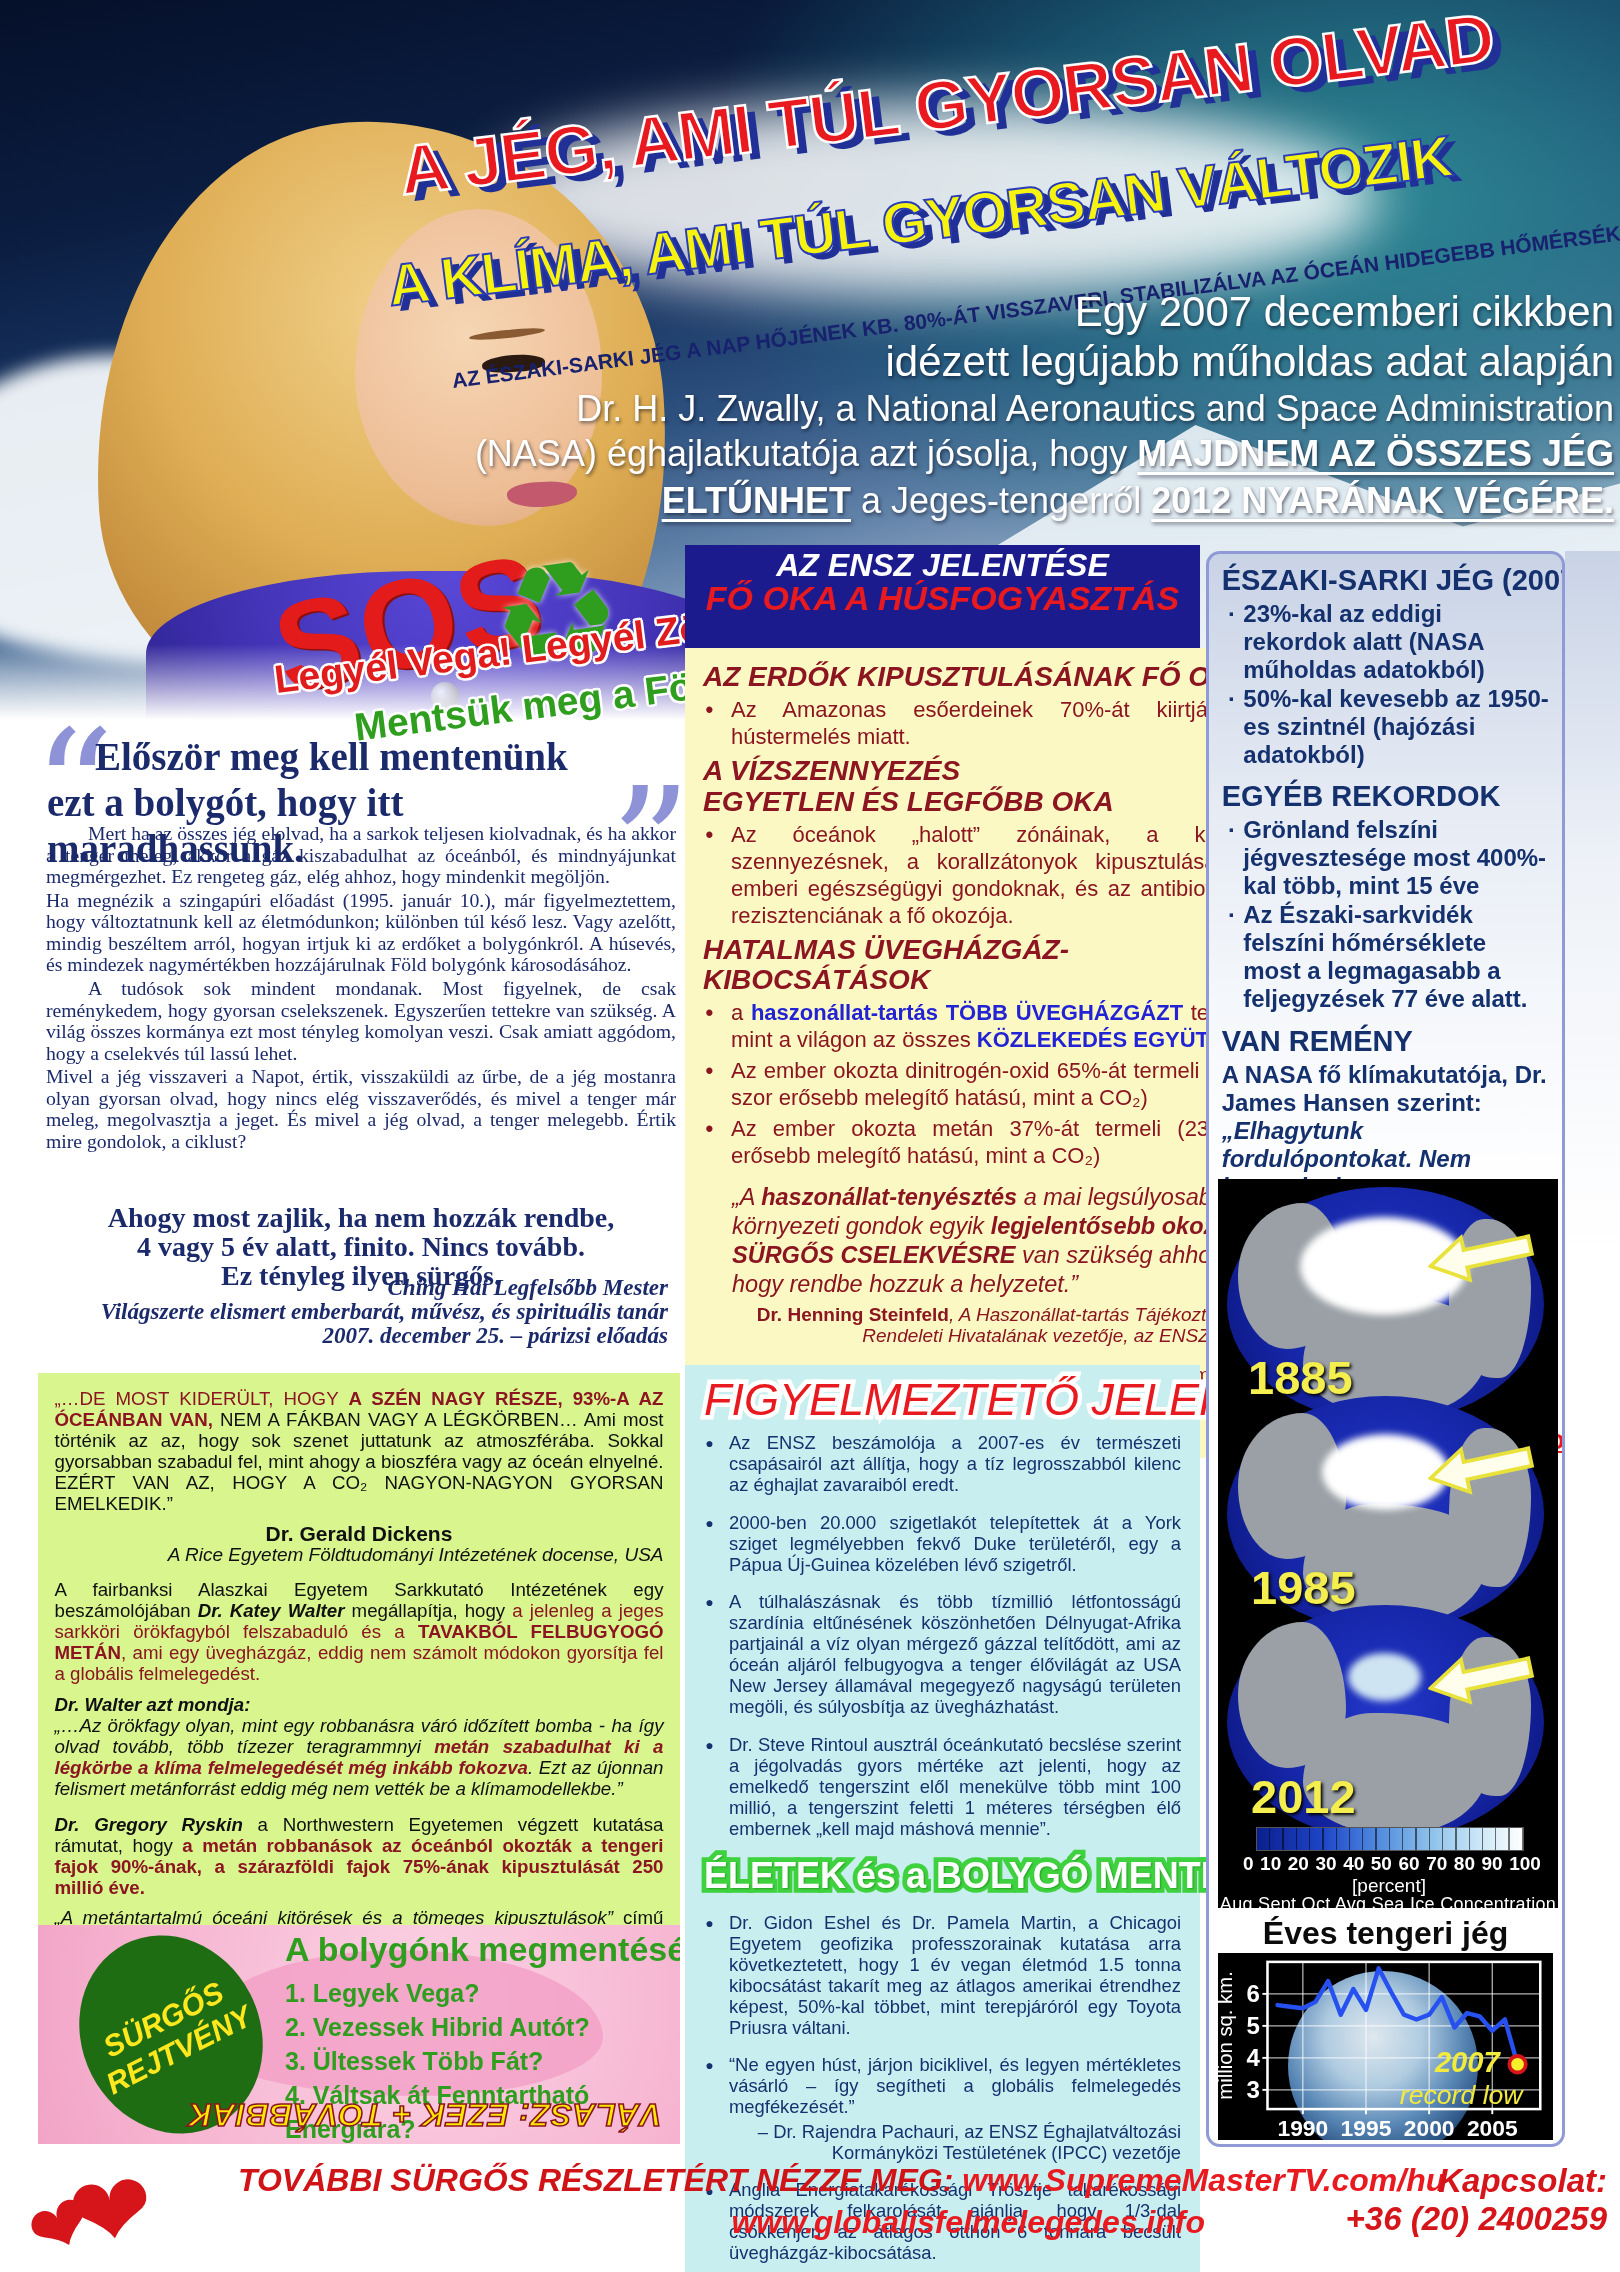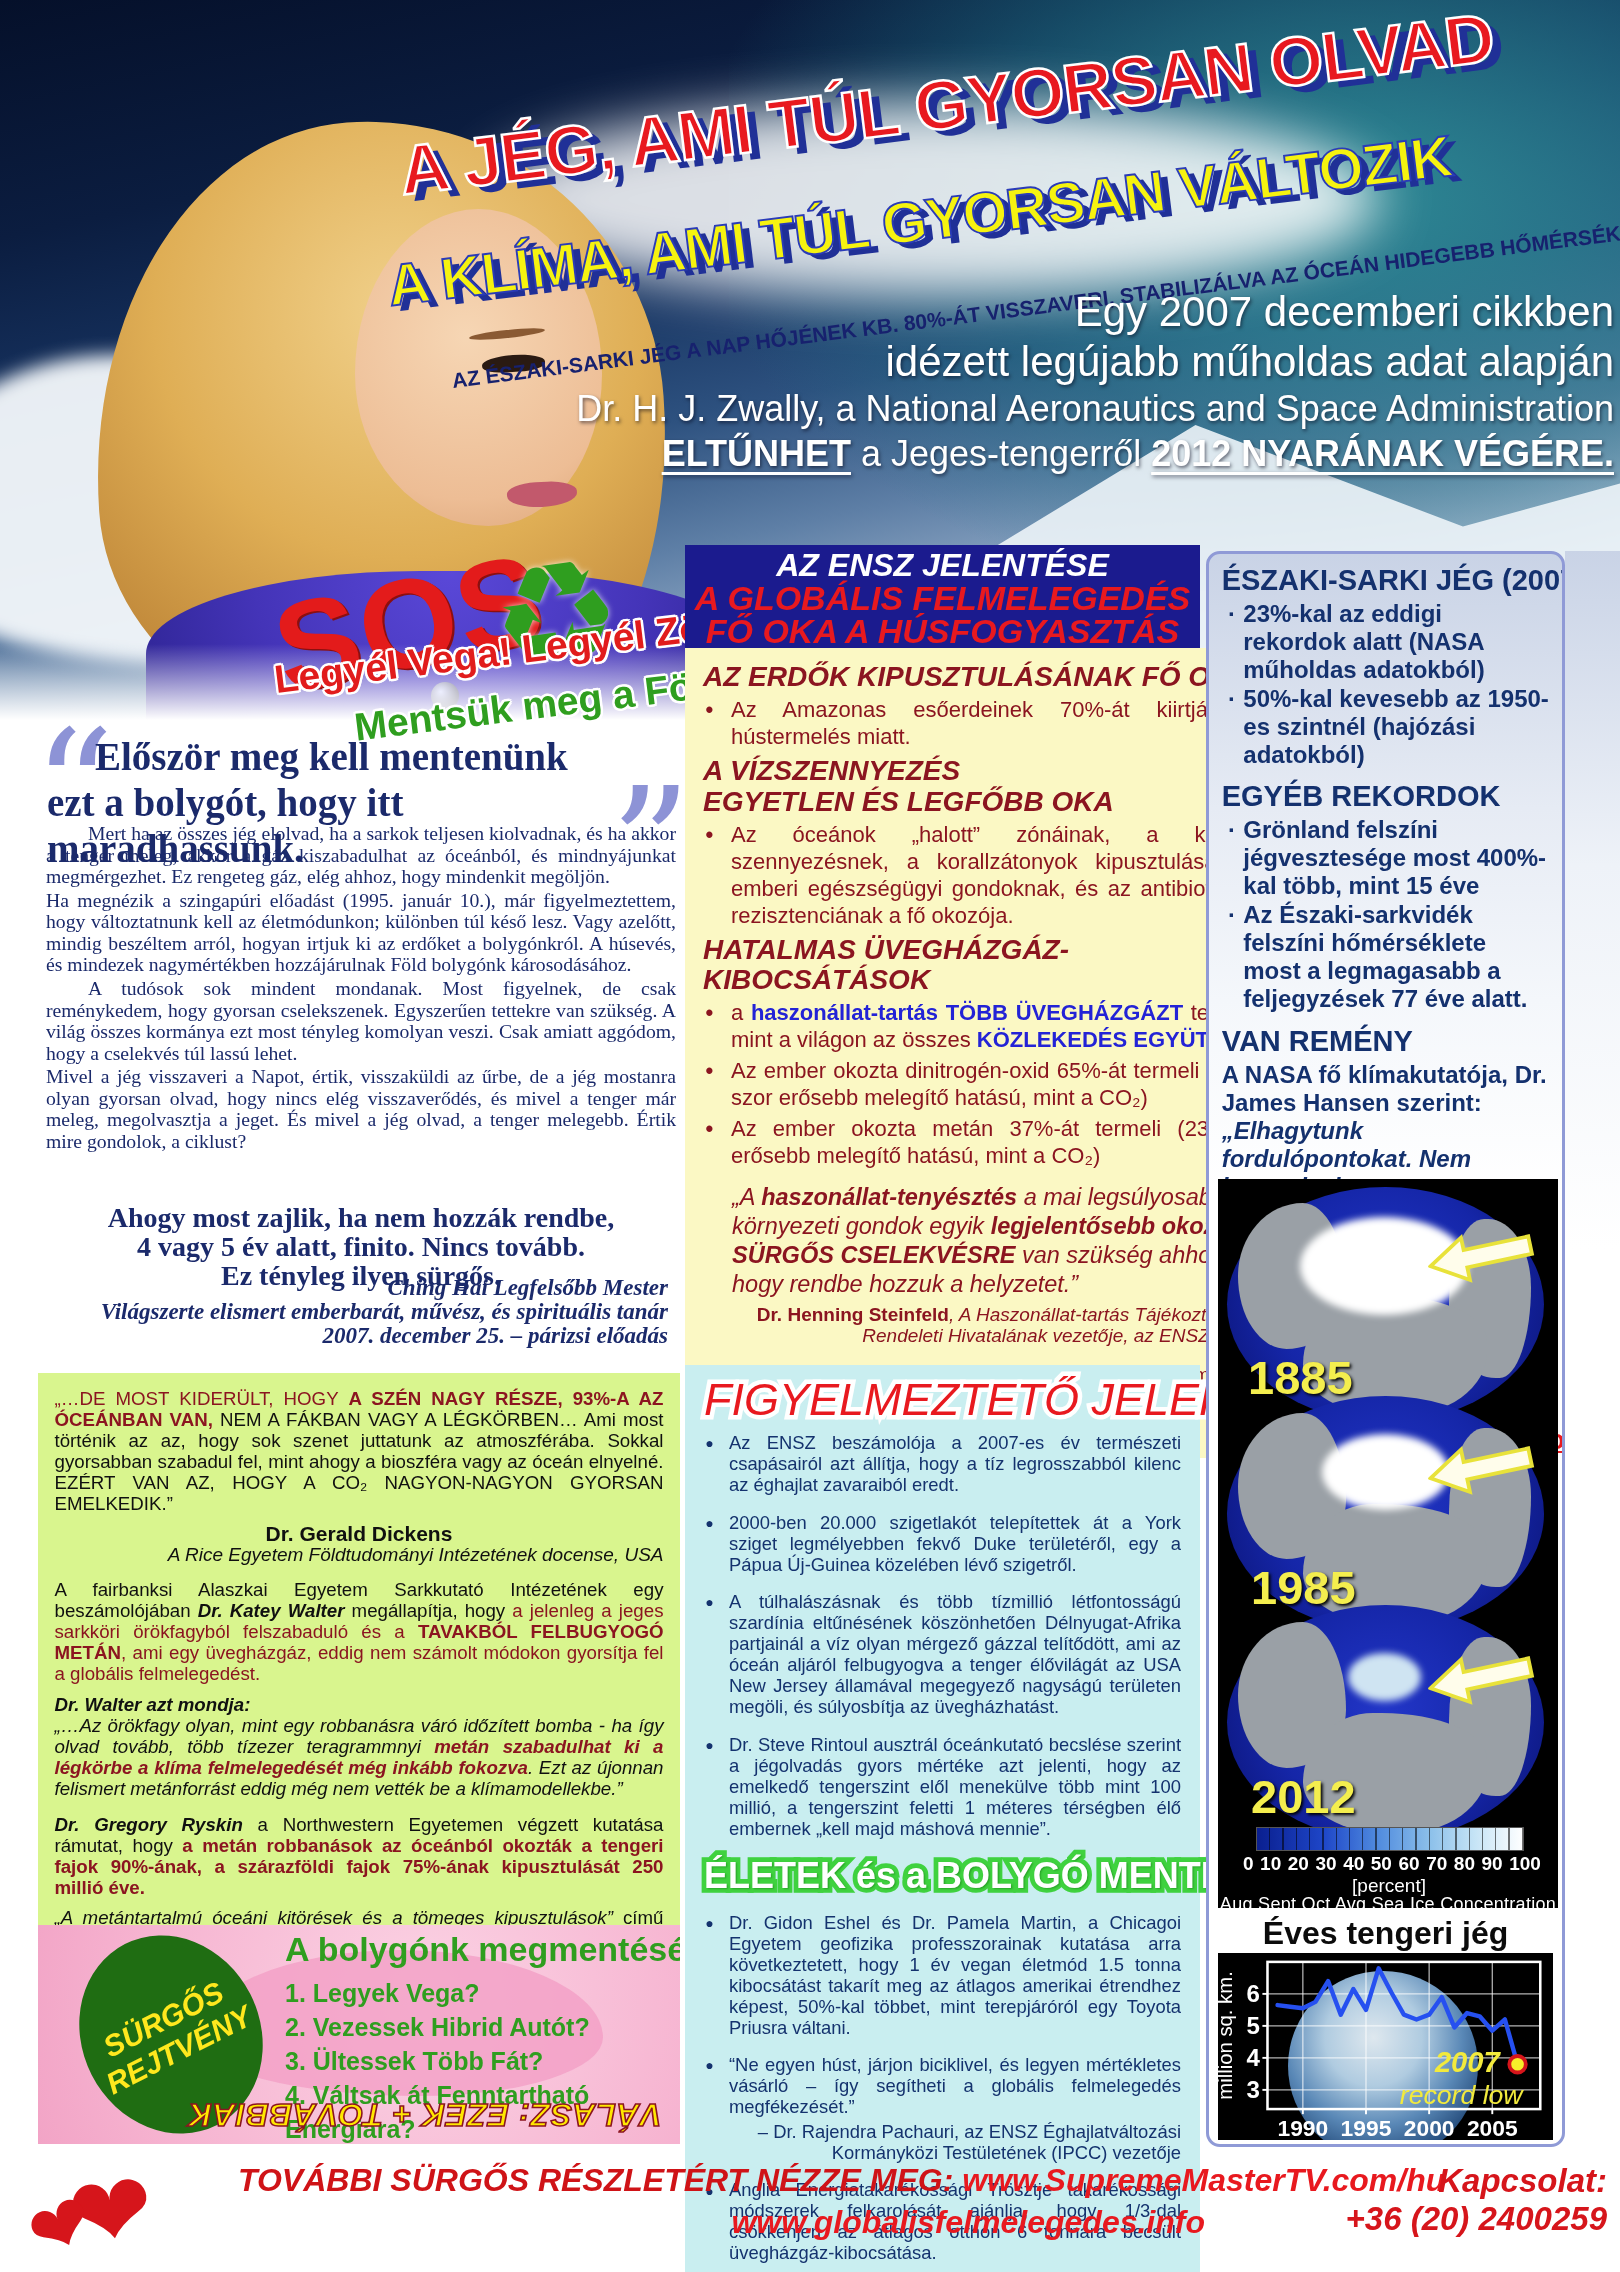--- a/index.html
+++ b/index.html
@@ -204,20 +204,21 @@
   <div class="right-sky"></div>
 
   <div class="headline1">A JÉG, AMI TÚL GYORSAN OLVAD</div>
   <div class="headline2">A KLÍMA, AMI TÚL GYORSAN VÁLTOZIK</div>
   <div class="subheadline">AZ ÉSZAKI-SARKI JÉG A NAP HŐJÉNEK KB. 80%-ÁT VISSZAVERI, STABILIZÁLVA AZ ÓCEÁN HIDEGEBB HŐMÉRSÉKLETÉT</div>
 
   <div class="intro">
     <div class="il1">Egy 2007 decemberi cikkben</div>
     <div class="il2">idézett legújabb műholdas adat alapján</div>
     <div class="il3">Dr. H. J. Zwally, a National Aeronautics and Space Administration</div>
+    <div class="il4"><span>(NASA) éghajlatkutatója azt jósolja, hogy </span><span class="rc-bu">MAJDNEM AZ ÖSSZES JÉG</span></div>
     <div class="il5"><span class="rc-bu">ELTŰNHET</span><span> a Jeges-tengerről </span><span class="rc-bu">2012 NYARÁNAK VÉGÉRE.</span></div>
   </div>
 
   <div class="sos">SOS</div>
   <div class="recycle">♻</div>
   <div class="slogan1 outline-white">Legyél Vega! Legyél Zöld!</div>
   <div class="slogan2 outline-white">Mentsük meg a Földet!</div>
 
   <div class="quote-open">“</div>
   <div class="bigquote serif">
@@ -268,21 +269,20 @@
       <div>2. Vezessek Hibrid Autót?</div>
       <div>3. Ültessek Több Fát?</div>
       <div>4. Váltsak át Fenntartható Energiára?</div>
 
     </div>
     <div class="panswer">VÁLASZ: EZEK + TOVÁBBIAK</div>
   </div>
 
   <div class="midhdr">
     <span class="w">AZ ENSZ JELENTÉSE</span>
-    <span class="r">A GLOBÁLIS FELMELEGEDÉS</span>
     <span class="r">FŐ OKA A HÚSFOGYASZTÁS</span>
   </div>
 
   <div class="yellowbox">
     <div class="ybt" style="margin-top:0">AZ ERDŐK KIPUSZTULÁSÁNAK FŐ OKA</div>
     <p class="ybody ybul">Az Amazonas esőerdeinek 70%-át kiirtják a hústermelés miatt.</p>
     <div class="ybt">A VÍZSZENNYEZÉS</div>
     <div class="ybt" style="margin-top:-2.5px">EGYETLEN ÉS LEGFŐBB OKA</div>
     <p class="ybody ybul">Az óceánok „halott” zónáinak, a kémiai szennyezésnek, a korallzátonyok kipusztulásának, emberi egészségügyi gondoknak, és az antibiotikum rezisztenciának a fő okozója.</p>
     <div class="ybt">HATALMAS ÜVEGHÁZGÁZ-KIBOCSÁTÁSOK</div>

